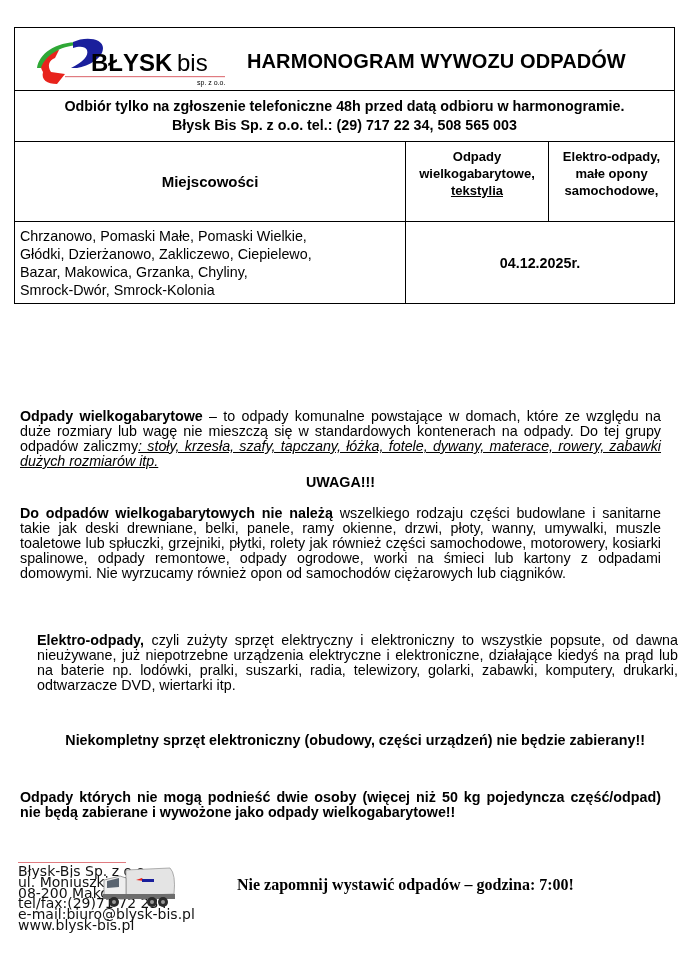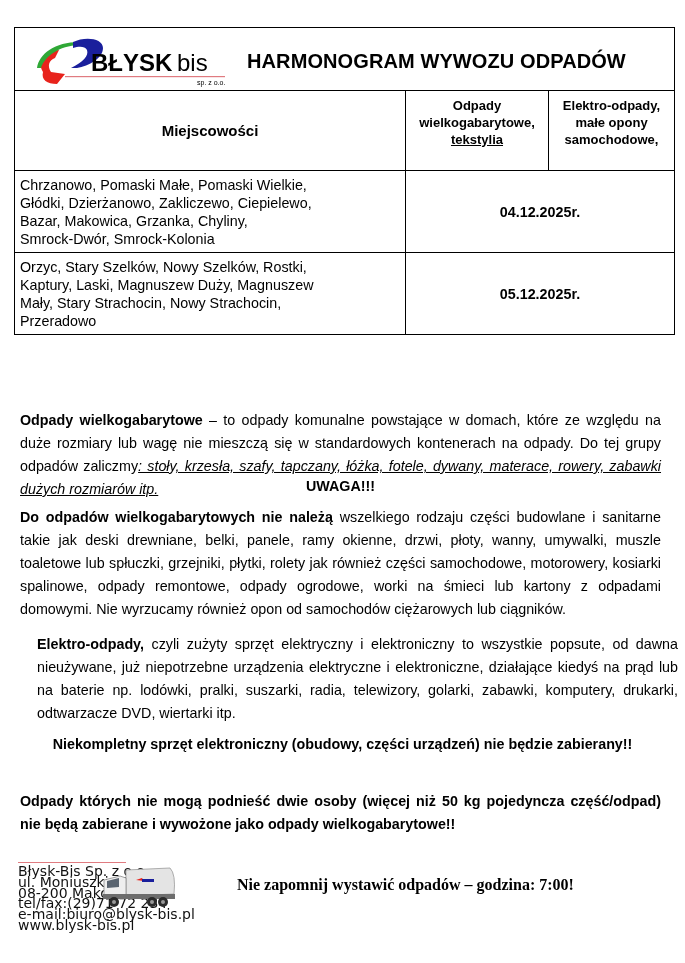--- a/index.html
+++ b/index.html
@@ -11,21 +11,21 @@
   .logo-wrap { position:relative; height:62px; }
   .logo-svg { position:absolute; left:14px; top:4px; }
   .title { position:absolute; left:232px; top:22px; font-size:20px; font-weight:bold; letter-spacing:0.1px; }
   .notice { height:50px; text-align:center; font-weight:bold; font-size:14.3px; line-height:19px; }
   .hdr-main { height:79px; width:390px; text-align:center; font-weight:bold; font-size:15px; }
   .hdr-sub1 { width:142px; text-align:center; font-weight:bold; font-size:13px; line-height:17px; vertical-align:top !important; padding-top:6px !important; }
   .hdr-sub2 { text-align:center; font-weight:bold; font-size:13px; line-height:17px; vertical-align:top !important; padding-top:6px !important; }
   .u { text-decoration:underline; }
   .places { font-size:14.3px; line-height:18px; padding:5px 0 4px 5px !important; }
   .date { text-align:center; font-weight:bold; font-size:14.3px; }
-  .prose { position:absolute; left:20px; width:641px; font-size:14.3px; line-height:23px; text-align:justify; }
+  .prose { position:absolute; left:20px; width:641px; font-size:14.3px; line-height:15px; text-align:justify; }
   .prose b { font-weight:bold; }
   .itl { font-style:italic; text-decoration:underline; }
   .center { text-align:center; }
   .footer-line { position:absolute; left:18px; top:862px; width:108px; height:1px; background:#e07b80; }
   .footer-addr { position:absolute; left:18px; top:866px; font-family:"DejaVu Sans", sans-serif; font-size:14px; line-height:10.8px; color:#111; }
   .truck { position:absolute; left:100px; top:864px; }
   .reminder { position:absolute; left:237px; top:876px; font-family:Liberation Serif, serif; font-weight:bold; font-size:16px; }
 </style>
 </head>
 <body>
@@ -42,20 +42,26 @@
           <rect x="36" y="44" width="160" height="1.2" fill="#e07b80"></rect>
           <text x="62" y="39" font-family="Liberation Sans, sans-serif" font-weight="bold" font-size="24" fill="#000">BŁYSK</text>
           <text x="148" y="39" font-family="Liberation Sans, sans-serif" font-size="24" fill="#000">bis</text>
           <text x="168" y="53" font-family="Liberation Sans, sans-serif" font-size="7" fill="#000">sp. z o.o.</text>
         </svg>
         <div class="title">HARMONOGRAM WYWOZU ODPADÓW</div>
       </div>
     </td>
   </tr>
   <tr>
+    <td colspan="3" class="notice">
+      <div>Odbiór tylko na zgłoszenie telefoniczne 48h przed datą odbioru w harmonogramie.</div>
+      <div>Błysk Bis Sp. z o.o. tel.: (29) 717 22 34, 508 565 003</div>
+    </td>
+  </tr>
+  <tr>
     <td class="hdr-main">Miejscowości</td>
     <td class="hdr-sub1">
       <div>Odpady</div>
       <div>wielkogabarytowe,</div>
       <div class="u">tekstylia</div>
     </td>
     <td class="hdr-sub2">
       <div>Elektro-odpady,</div>
       <div>małe opony</div>
       <div>samochodowe,</div>
@@ -63,49 +69,40 @@
   </tr>
   <tr>
     <td class="places">
       <div>Chrzanowo, Pomaski Małe, Pomaski Wielkie,</div>
       <div>Głódki, Dzierżanowo, Zakliczewo, Ciepielewo,</div>
       <div>Bazar, Makowica, Grzanka, Chyliny,</div>
       <div>Smrock-Dwór, Smrock-Kolonia</div>
     </td>
     <td colspan="2" class="date">04.12.2025r.</td>
   </tr>
-  <tr>
-    <td class="places">
-      <div>Orzyc, Stary Szelków, Nowy Szelków, Rostki,</div>
-      <div>Kaptury, Laski, Magnuszew Duży, Magnuszew</div>
-      <div>Mały, Stary Strachocin, Nowy Strachocin,</div>
-      <div>Przeradowo</div>
-    </td>
-    <td colspan="2" class="date">05.12.2025r.</td>
-  </tr>
 </tbody>
   </table>
 
 <div class="prose" style="top:409px;">
   <b>Odpady wielkogabarytowe</b><span> – to odpady komunalne powstające w domach, które ze względu na duże rozmiary lub wagę nie mieszczą się w standardowych kontenerach na odpady. Do tej grupy odpadów zaliczmy</span><span class="itl">: stoły, krzesła, szafy, tapczany, łóżka, fotele, dywany, materace, rowery, zabawki dużych rozmiarów itp.</span>
 </div>
 
 <div class="prose center" style="top:475px;">
   <b>UWAGA!!!</b>
 </div>
 
 <div class="prose" style="top:506px;">
   <b>Do odpadów wielkogabarytowych nie należą</b><span> wszelkiego rodzaju części budowlane i sanitarne takie jak deski drewniane, belki, panele, ramy okienne, drzwi, płoty, wanny, umywalki, muszle toaletowe lub spłuczki, grzejniki, płytki, rolety jak również części samochodowe, motorowery, kosiarki spalinowe, odpady remontowe, odpady ogrodowe, worki na śmieci lub kartony z odpadami domowymi. Nie wyrzucamy również opon od samochodów ciężarowych lub ciągników.</span>
 </div>
 
 <div class="prose" style="top:633px;margin-left:17px;">
   <b>Elektro-odpady,</b><span> czyli zużyty sprzęt elektryczny i elektroniczny to wszystkie popsute, od dawna  nieużywane, już niepotrzebne urządzenia elektryczne i elektroniczne, działające kiedyś na prąd lub na baterie np. lodówki, pralki, suszarki, radia, telewizory, golarki, zabawki, komputery, drukarki, odtwarzacze DVD, wiertarki itp.</span>
 </div>
 
-<div class="prose center" style="top:733px; left:40px; width:605px; font-weight:bold;">Niekompletny sprzęt elektroniczny (obudowy, części urządzeń) nie będzie zabierany!!</div>
+<div class="prose center" style="top:733px; left:40px; width:605px; font-weight:bold;text-align:right;">Niekompletny sprzęt elektroniczny (obudowy, części urządzeń) nie będzie zabierany!!</div>
 
 <div class="prose" style="top:790px; font-weight:bold;">Odpady których nie mogą podnieść dwie osoby (więcej niż 50 kg pojedyncza część/odpad)  nie będą zabierane i wywożone jako odpady wielkogabarytowe!!</div>
 
 <div class="reminder">Nie zapomnij wystawić odpadów – godzina: 7:00!</div>
 
 <div class="footer-line"></div>
 <div class="footer-addr">
   <div>Błysk-Bis Sp. z o.o.</div>
   <div>ul. Moniuszki 108</div>
   <div>08-200 Maków Maz.</div>

